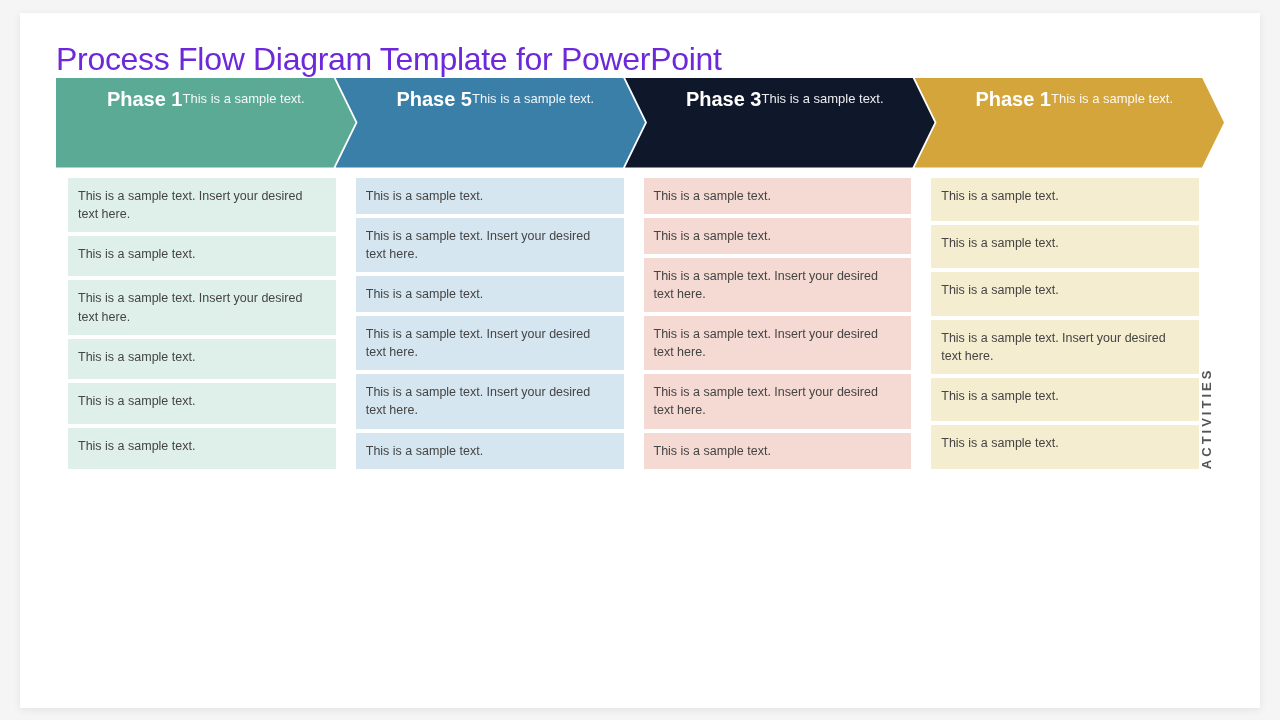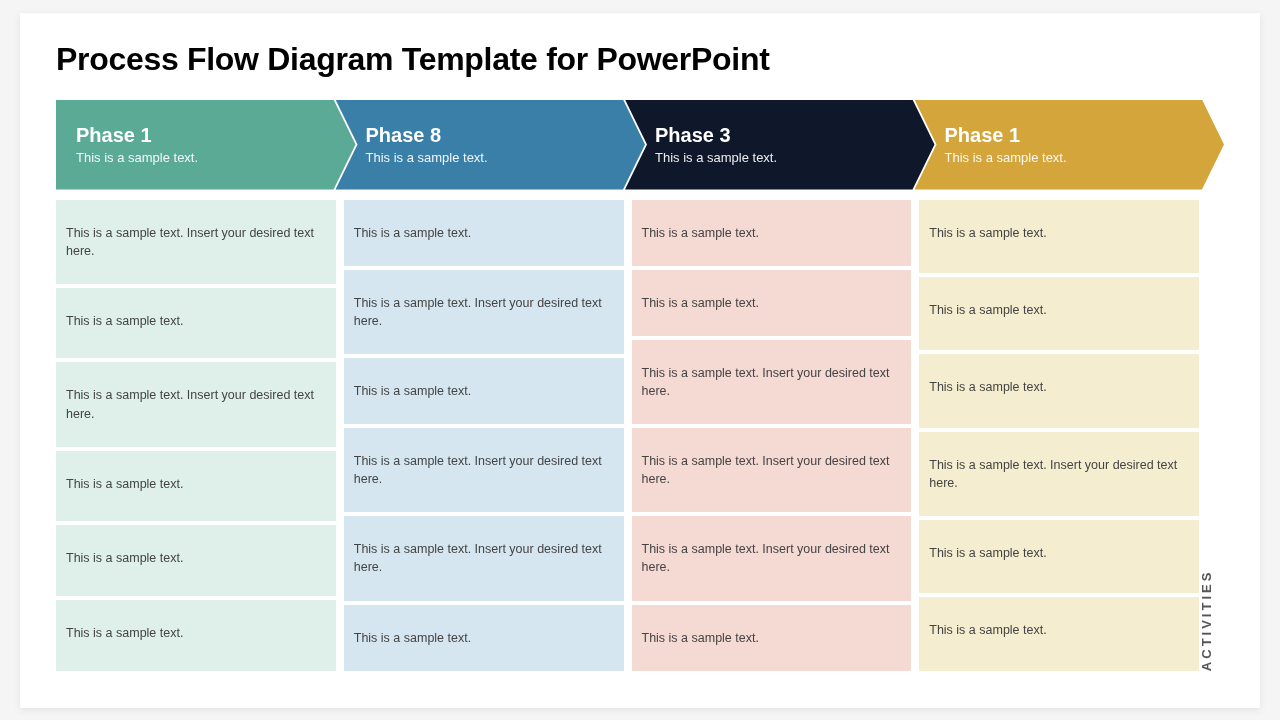--- a/index.html
+++ b/index.html
@@ -16,37 +16,36 @@
     .slide {
       background: #ffffff;
       width: 1240px;
       height: 695px;
       padding: 28px 36px 20px 36px;
       position: relative;
       box-shadow: 0 2px 8px rgba(0,0,0,0.08);
     }
     .slide-title {
       font-size: 32px;
-      font-weight: 700;
-      color: #000000;
-      margin-bottom: 22px;
+      font-weight: 400;
+      color: #6d28d9;
       letter-spacing: -0.3px;
     }
 
     
     .phases-header {
       display: flex;
       height: 90px;
       margin-bottom: 10px;
       gap: 0;
     }
     .phase-arrow {
       position: relative;
       display: flex;
-      flex-direction: column;
+      flex-direction: row;
       justify-content: center;
       padding: 10px 20px 10px 30px;
       flex: 1;
       clip-path: polygon(0 0, calc(100% - 22px) 0, 100% 50%, calc(100% - 22px) 100%, 0 100%, 22px 50%);
       z-index: 1;
     }
     .phase-arrow:first-child {
       clip-path: polygon(0 0, calc(100% - 22px) 0, 100% 50%, calc(100% - 22px) 100%, 0 100%);
       padding-left: 20px;
     }
@@ -69,27 +68,28 @@
     .col {
       flex: 1;
       display: flex;
       flex-direction: column;
       gap: 4px;
     }
     .col:not(:last-child) {
       margin-right: 4px;
     }
     .cell {
-      padding: 24px 10px;
+      padding: 9px 10px;
       font-size: 12.5px;
       color: #444;
       line-height: 1.45;
       flex: 1;
       display: flex;
       align-items: flex-start;
+      margin-left: 12px;
     }
     
     .col-1 .cell { background: #dff0eb; }
     .col-2 .cell { background: #d6e6f0; }
     .col-3 .cell { background: #f5d9d3; }
     .col-4 .cell { background: #f5edcf; }
 
     .grid-wrapper {
       display: flex;
       position: relative;
@@ -105,21 +105,21 @@
 
 <div class="slide">
   <div class="slide-title">Process Flow Diagram Template for PowerPoint</div>
 
   <div class="phases-header">
     <div class="phase-arrow phase-1">
       <div class="phase-label">Phase 1</div>
       <div class="phase-sub">This is a sample text.</div>
     </div>
     <div class="phase-arrow phase-2">
-      <div class="phase-label">Phase 8</div>
+      <div class="phase-label">Phase 5</div>
       <div class="phase-sub">This is a sample text.</div>
     </div>
     <div class="phase-arrow phase-3">
       <div class="phase-label">Phase 3</div>
       <div class="phase-sub">This is a sample text.</div>
     </div>
     <div class="phase-arrow phase-4">
       <div class="phase-label">Phase 1</div>
       <div class="phase-sub">This is a sample text.</div>
     </div>

